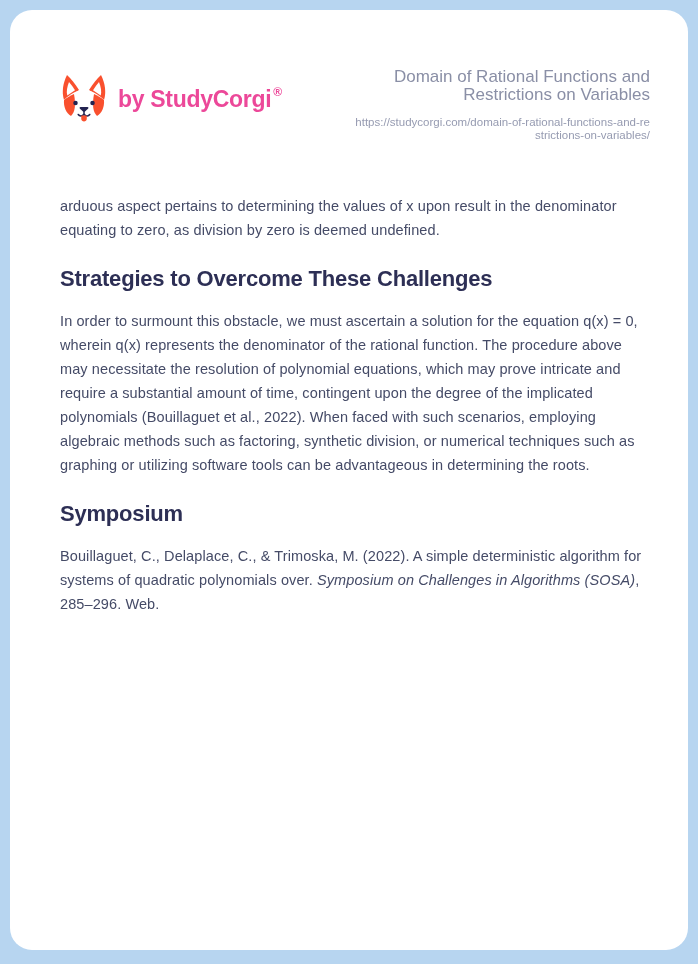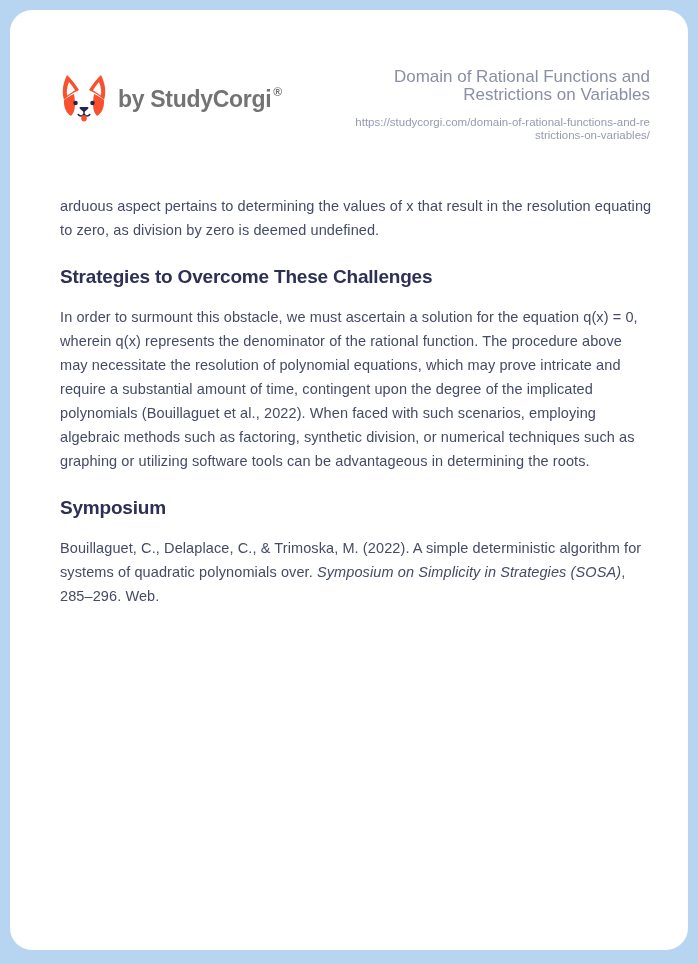--- a/index.html
+++ b/index.html
@@ -28,21 +28,21 @@
   .brand {
     display: flex;
     align-items: center;
     gap: 10px;
     padding-top: 10px;
   }
   .brand-text {
     font-weight: bold;
     font-size: 23px;
     letter-spacing: -0.3px;
-    color: #737373;
+    color: #ec4899;
     white-space: nowrap;
   }
   .brand-text sup {
     font-size: 12px;
     font-weight: bold;
     position: relative;
     top: -2px;
     left: 2px;
   }
   .doc-meta {
@@ -71,21 +71,21 @@
     margin-top: 52px;
     width: 592px;
   }
   .article p {
     font-size: 14.5px;
     line-height: 24px;
     color: #454b67;
     letter-spacing: 0.1px;
   }
   .article h2 {
-    font-size: 19px;
+    font-size: 22px;
     font-weight: bold;
     letter-spacing: -0.2px;
     color: #2d2f55;
     margin: 24px 0 17px 0;
   }
   .reference-entry em { font-style: italic; }
 </style>
 </head>
 <body>
 
@@ -121,25 +121,25 @@
 
     <div class="doc-meta">
       <div class="doc-title">Domain of Rational Functions and Restrictions on Variables</div>
       <a class="doc-url" href="#">https://studycorgi.com/domain-of-rational-functions-and-restrictions-on-variables/</a>
     </div>
 
   </div>
 
   <div class="article">
 
-    <p>arduous aspect pertains to determining the values of x that result in the resolution equating to zero, as division by zero is deemed undefined.</p>
+    <p>arduous aspect pertains to determining the values of x upon result in the denominator equating to zero, as division by zero is deemed undefined.</p>
 
     <h2>Strategies to Overcome These Challenges</h2>
 
     <p>In order to surmount this obstacle, we must ascertain a solution for the equation q(x) = 0, wherein q(x) represents the denominator of the rational function. The procedure above may necessitate the resolution of polynomial equations, which may prove intricate and require a substantial amount of time, contingent upon the degree of the implicated polynomials (Bouillaguet et al., 2022). When faced with such scenarios, employing algebraic methods such as factoring, synthetic division, or numerical techniques such as graphing or utilizing software tools can be advantageous in determining the roots.</p>
 
     <h2>Symposium</h2>
 
-    <p class="reference-entry"><span>Bouillaguet, C., Delaplace, C., &amp; Trimoska, M. (2022). A simple deterministic algorithm for systems of quadratic polynomials over. </span><em>Symposium on Simplicity in Strategies (SOSA)</em><span>, 285–296. Web.</span></p>
+    <p class="reference-entry"><span>Bouillaguet, C., Delaplace, C., &amp; Trimoska, M. (2022). A simple deterministic algorithm for systems of quadratic polynomials over. </span><em>Symposium on Challenges in Algorithms (SOSA)</em><span>, 285–296. Web.</span></p>
 
   </div>
 
 </div>
 
 </body></html>

